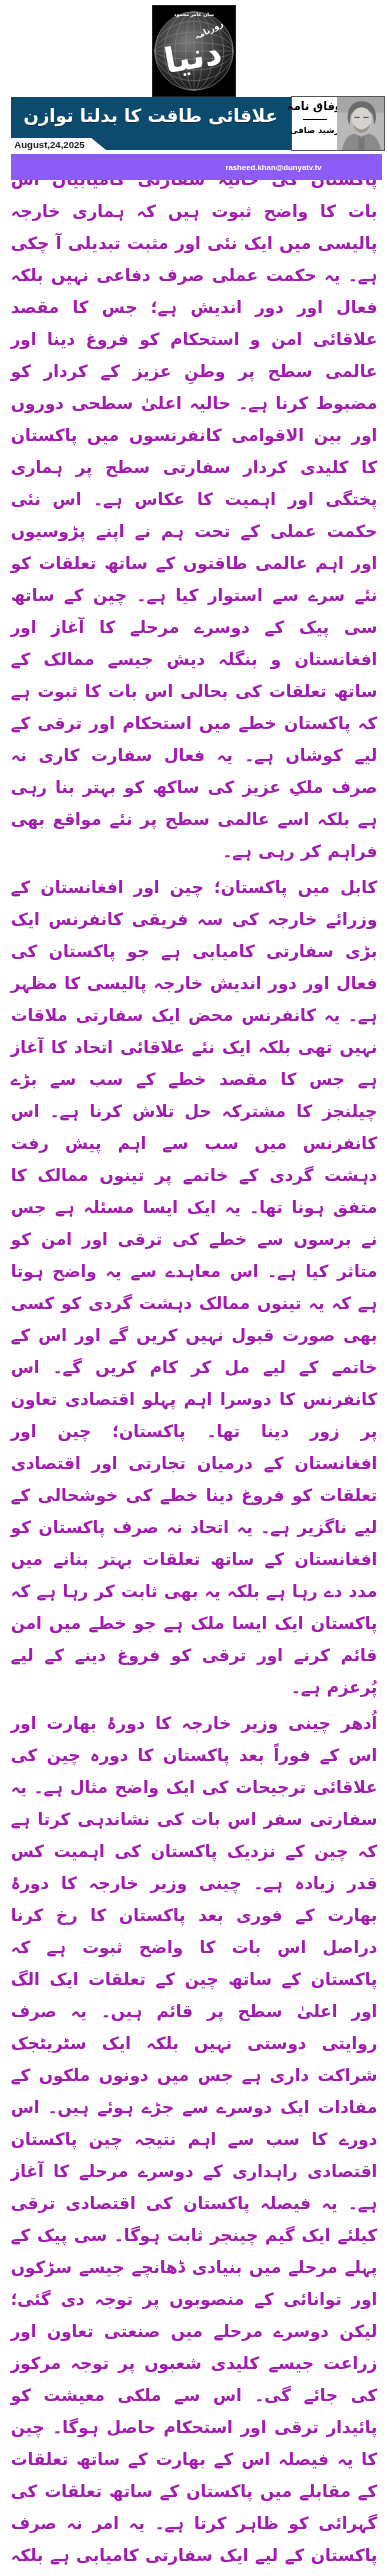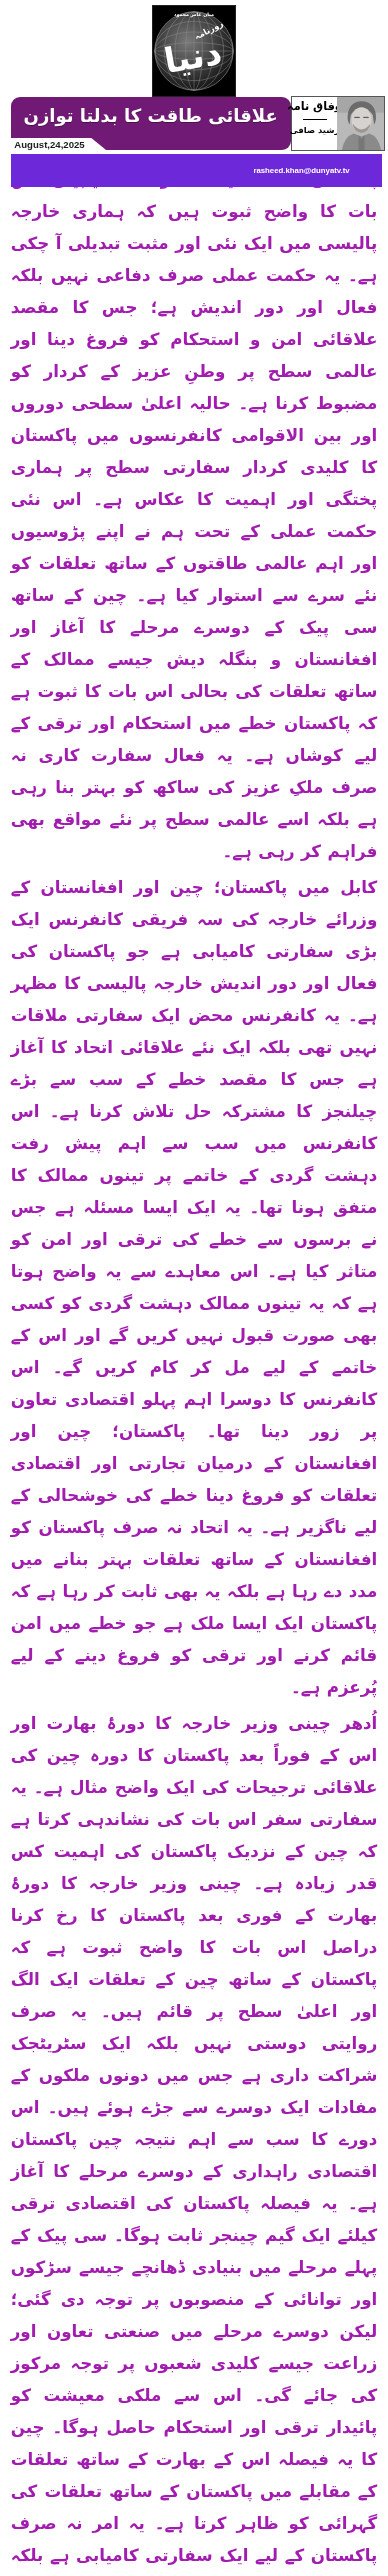--- a/index.html
+++ b/index.html
@@ -30,22 +30,21 @@
   .logo-box svg { display: block; }
   .header-row {
     position: relative;
     height: 58px;           
     width: 388px;
   }
   .title-bar {
     position: absolute;
     left: 10.7px; top: 0;
     width: 280px; height: 53px;
-    background: #701a75;
-    border-radius: 9px;
+    background: #0c4a6e;
   }
   .title-text {
     position: absolute;
     left: 0; right: 0; top: 8.4px;
     text-align: center;
     color: #ffffff;
     font-size: 18px;
     font-weight: bold;
     direction: rtl;
     text-shadow: 0 0.6px 0.6px rgba(0,0,0,.35);
@@ -109,27 +108,27 @@
     flex: 1;
     height: 100%;
     background: linear-gradient(135deg, #c9c9c9 0%, #9d9d9d 55%, #6f6f6f 100%);
     position: relative;
     overflow: hidden;
   }
   .author-photo svg { position: absolute; inset: 0; }
   .email-bar {
     position: absolute;
     left: 10.7px; top: 57px;
-    width: 371px; height: 33px;
-    background: #6d28d9;
+    width: 371px; height: 26px;
+    background: #8b5cf6;
     display: flex;
     align-items: center;
     justify-content: flex-end;
     box-sizing: border-box;
-    padding-right: 32px;
+    padding-right: 60px;
   }
   .email-text {
     color: #ffffff;
     font-family: "Liberation Sans", sans-serif;
     font-weight: bold;
     font-size: 7.8px;
   }
   .article {
     margin: 8.4px 10.7px 0 10.7px;
     direction: rtl;

